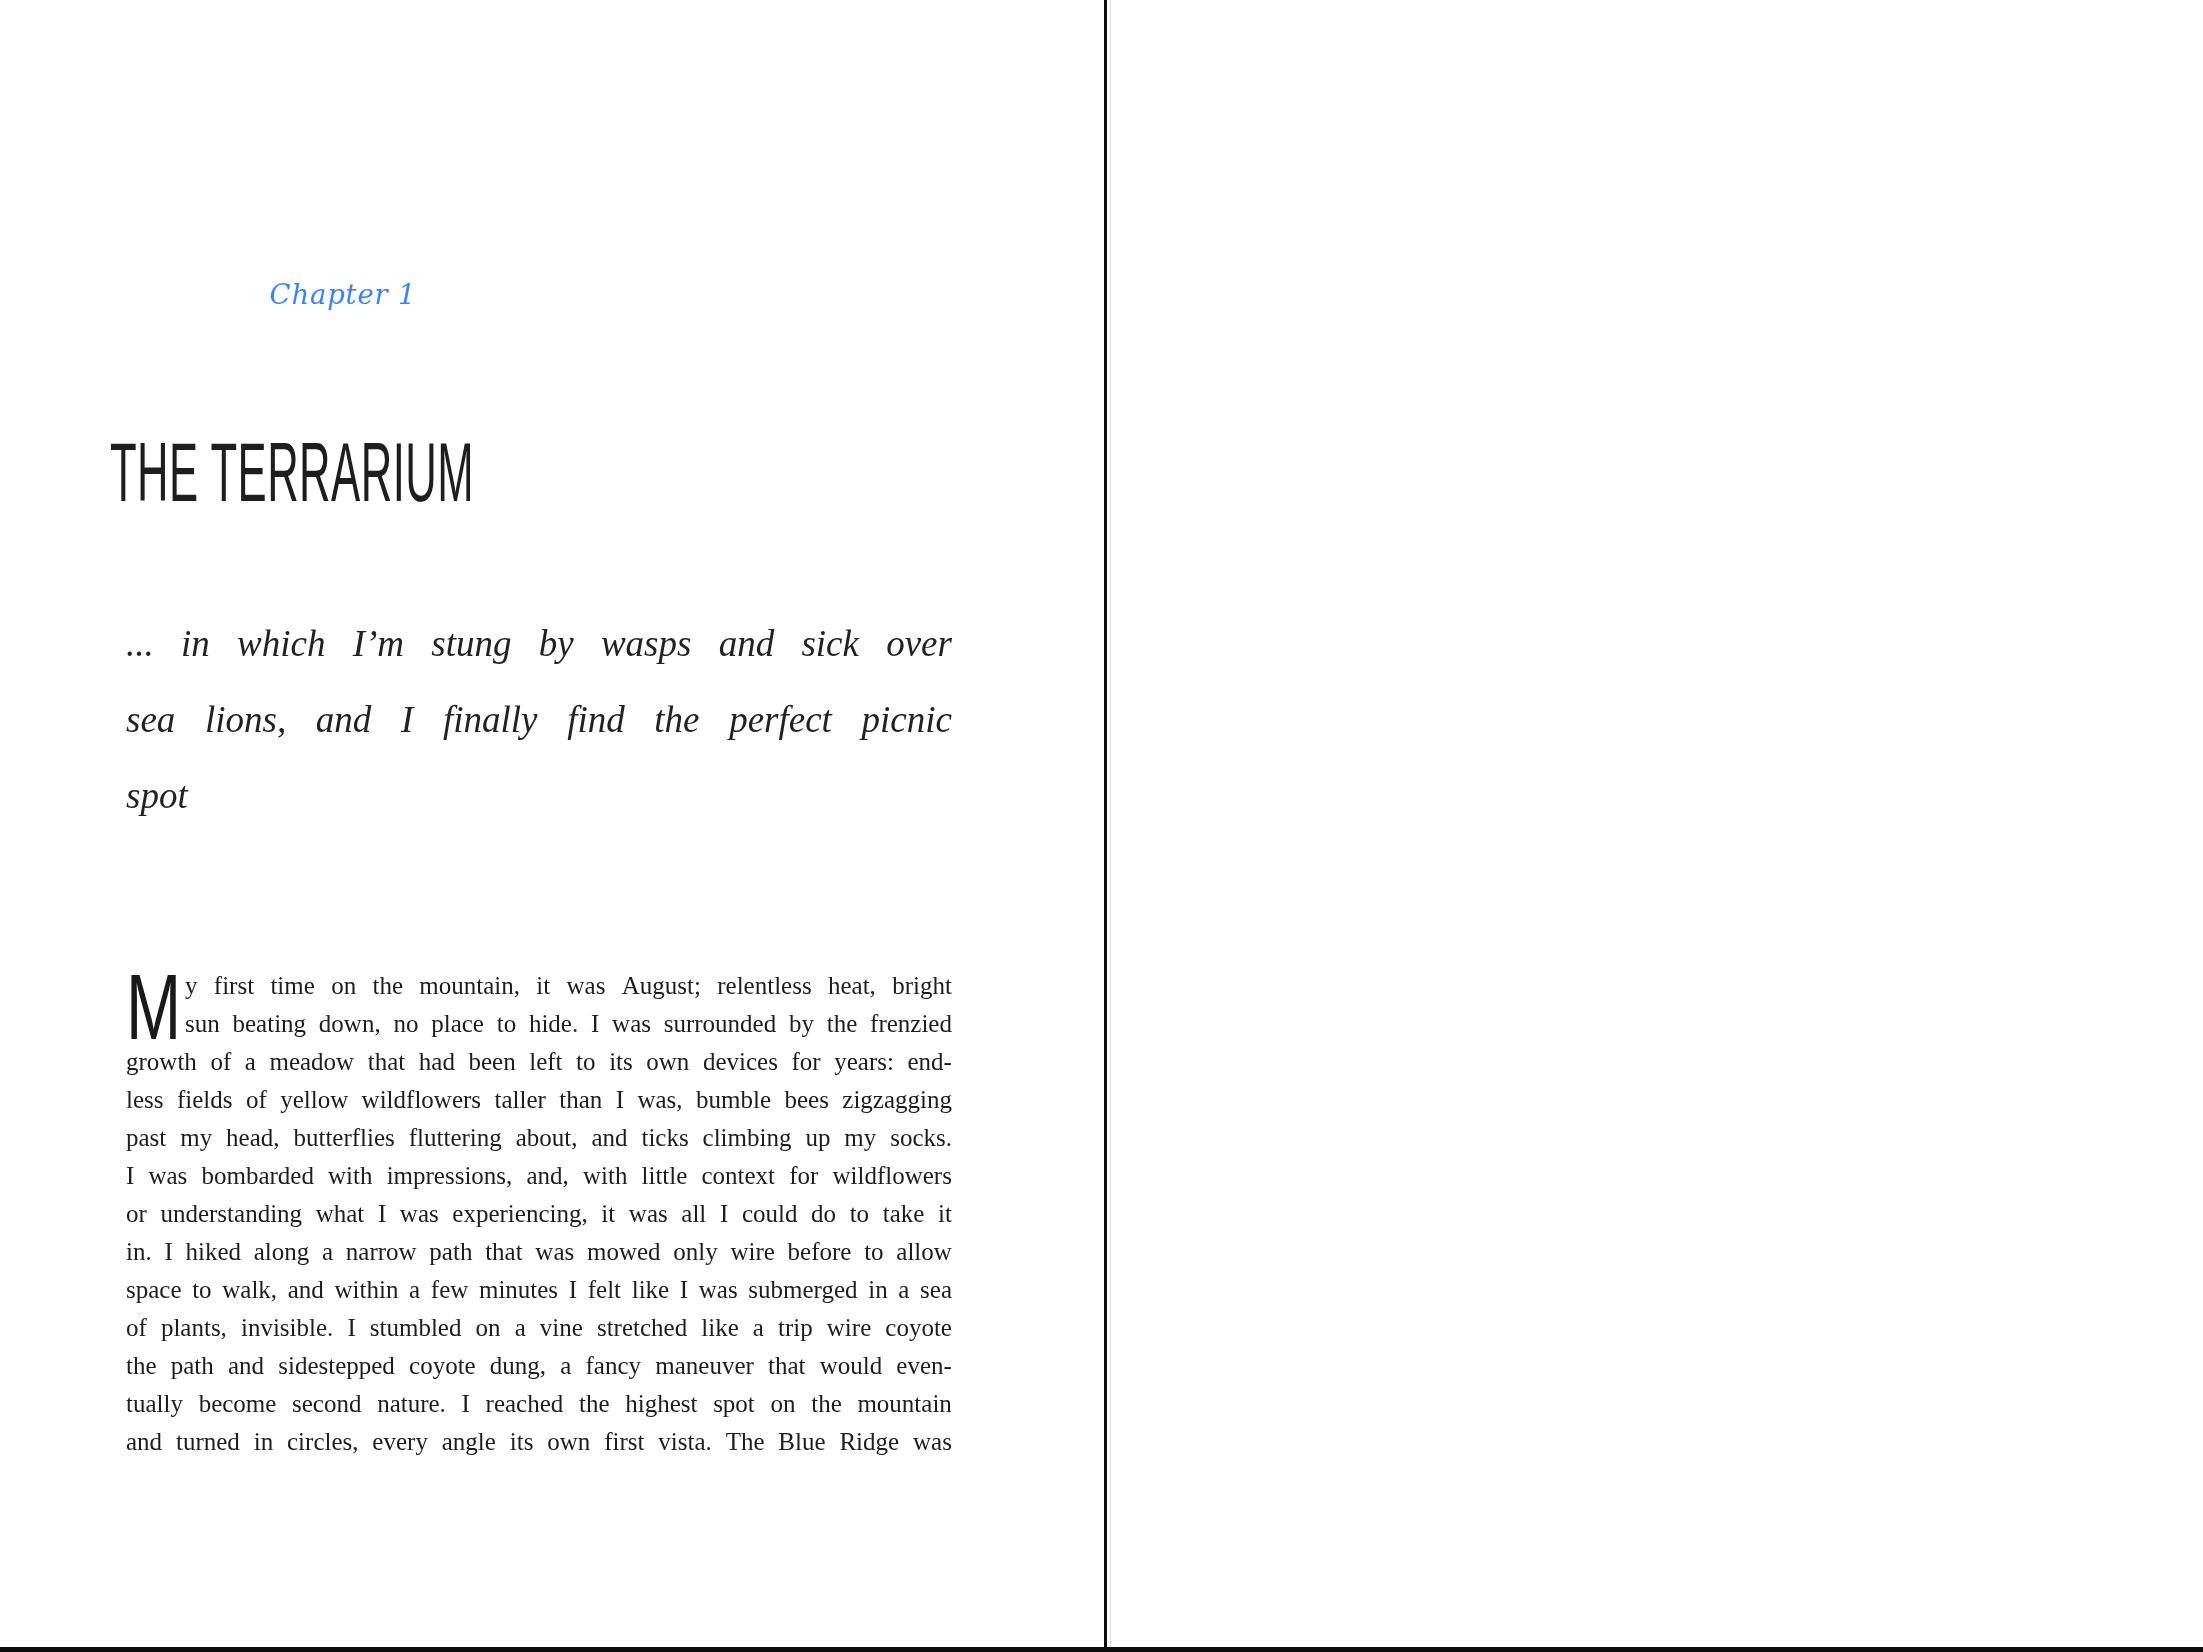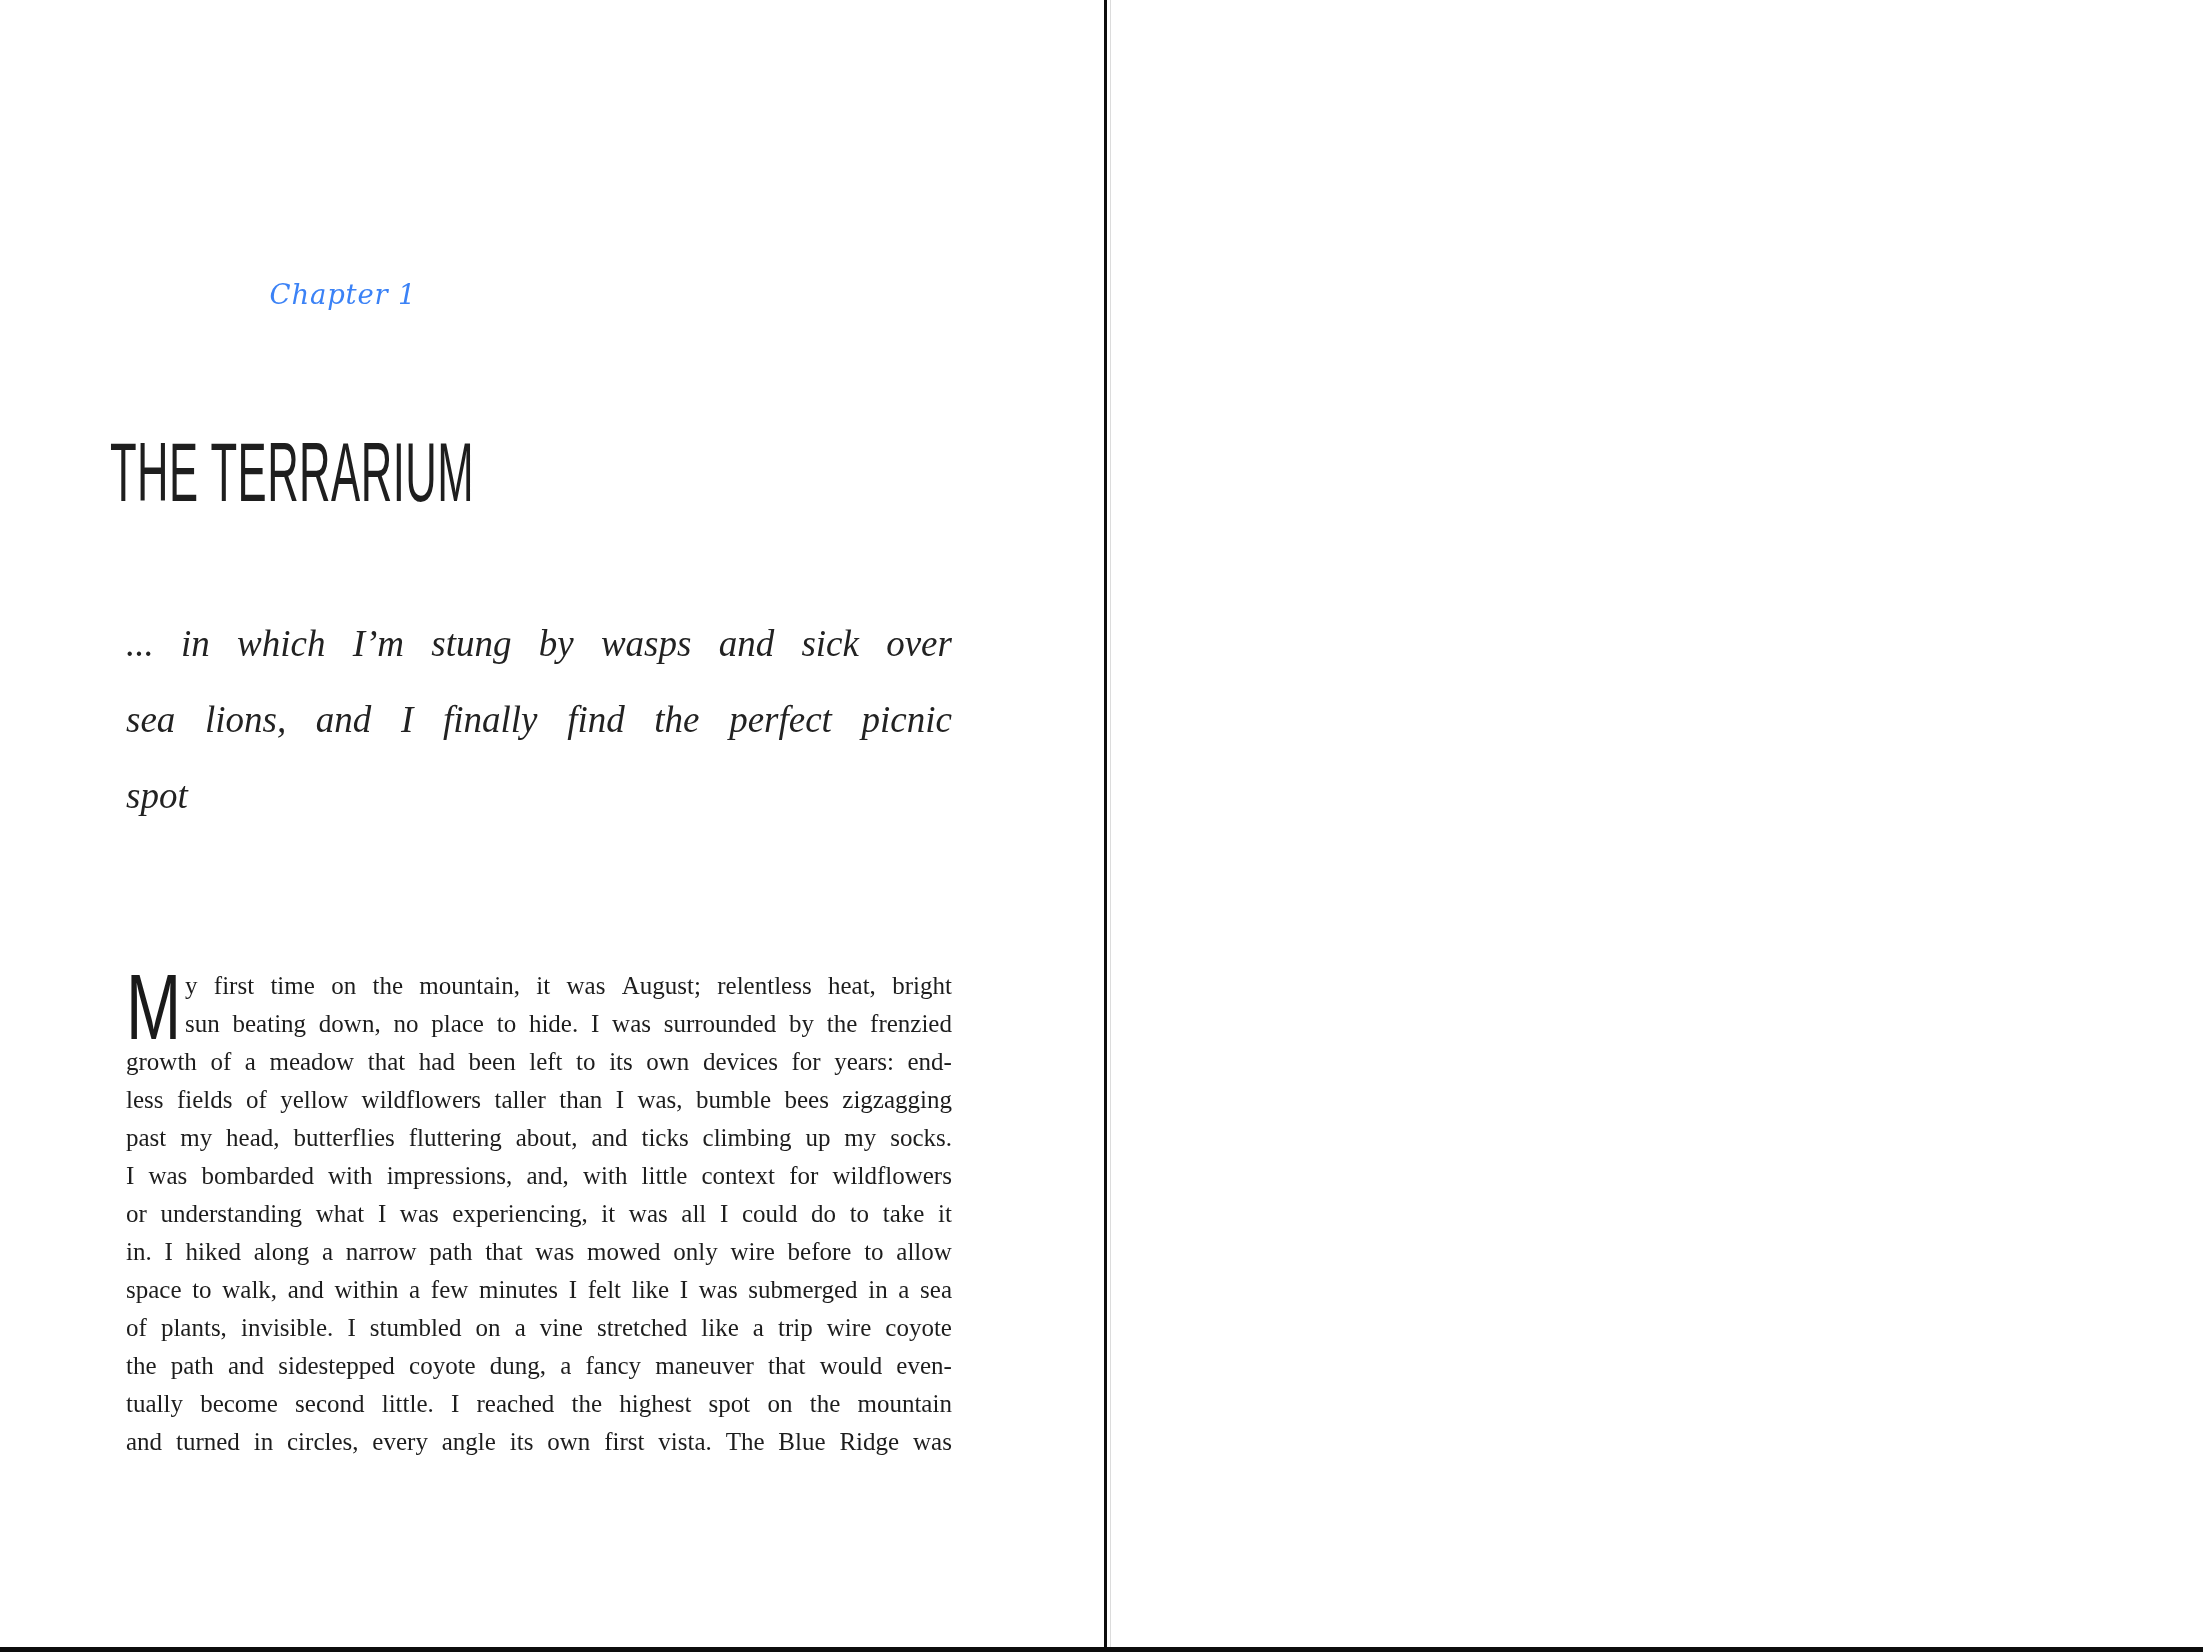--- a/index.html
+++ b/index.html
@@ -257,21 +257,21 @@
           <span>fancy</span>
           <span>maneuver</span>
           <span>that</span>
           <span>would</span>
           <span>even-</span>
         </div>
         <div class="line">
           <span>tually</span>
           <span>become</span>
           <span>second</span>
-          <span>little.</span>
+          <span>nature.</span>
           <span>I</span>
           <span>reached</span>
           <span>the</span>
           <span>highest</span>
           <span>spot</span>
           <span>on</span>
           <span>the</span>
           <span>mountain</span>
         </div>
         <div class="line">

